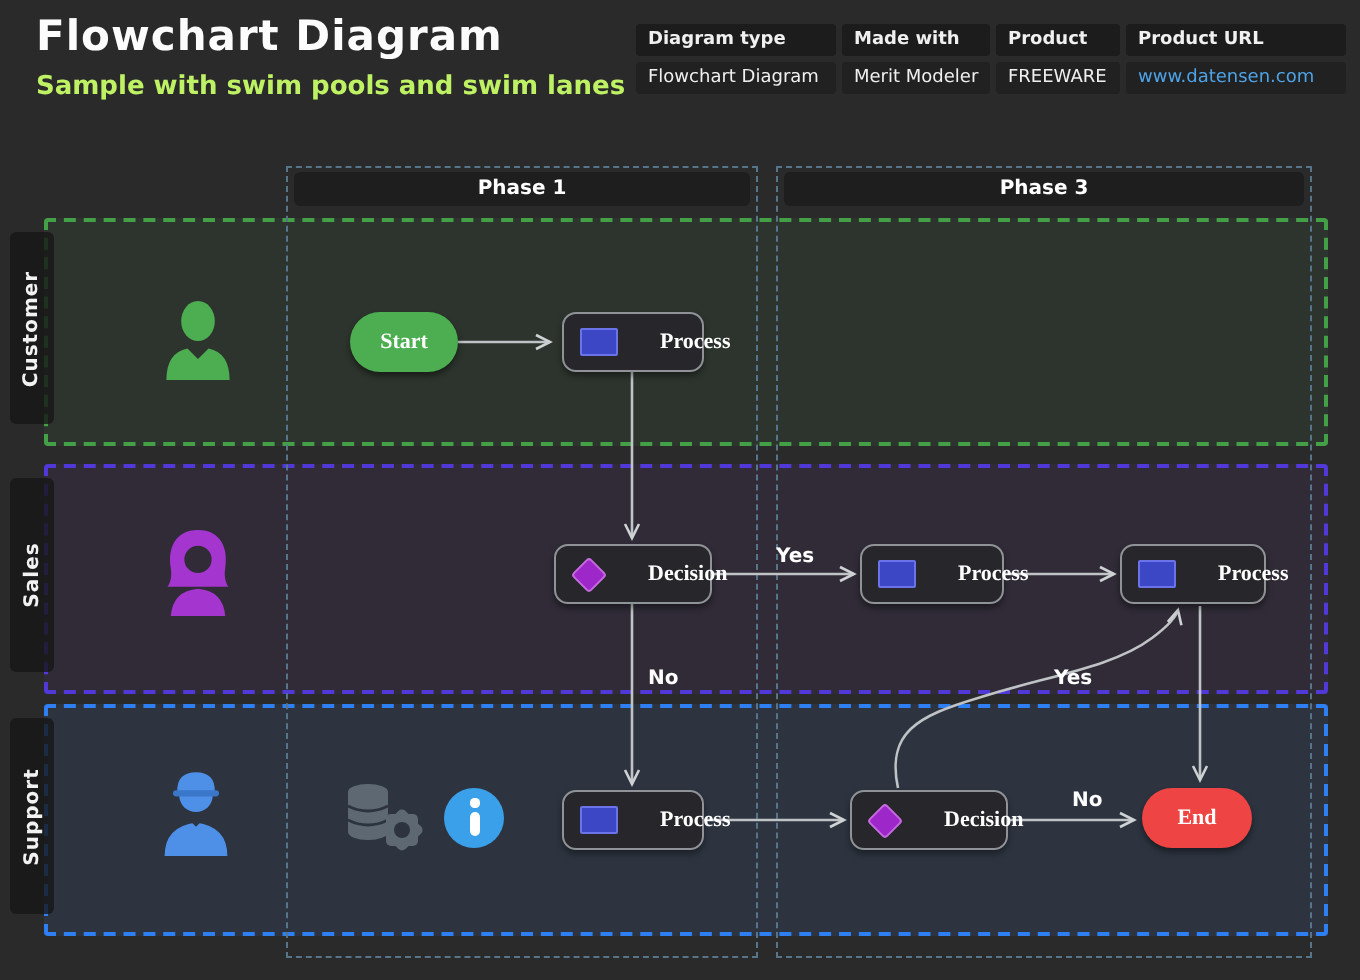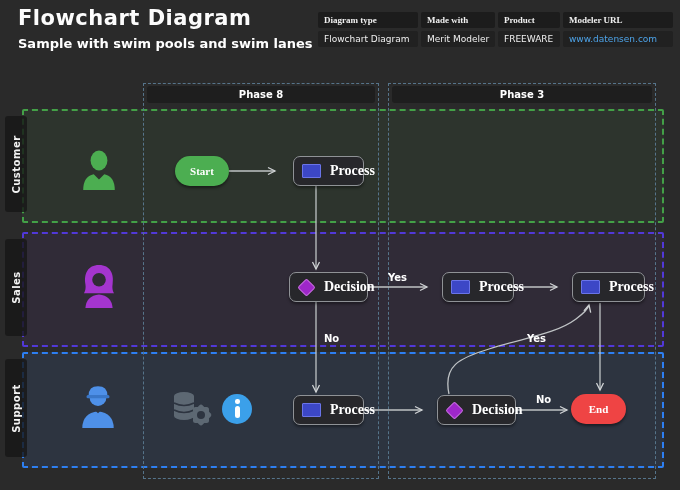--- a/index.html
+++ b/index.html
@@ -5,28 +5,28 @@
   html,body { margin:0; padding:0; }
   body {
     width:680px; height:490px; overflow:hidden;
     background:#2a2a2a;
     font-family:"DejaVu Sans", sans-serif;
   }
   #stage { position:relative; width:579px; height:490px; background:#2a2a2a;text-align:right; }
 
   
   .title { position:absolute; left:18px; top:6px; font-size:21px; font-weight:bold; color:#fcfcfc; letter-spacing:.5px; }
-  .subtitle { position:absolute; left:18px; top:36px; font-size:13px; font-weight:bold; color:#ffffff; }
+  .subtitle { position:absolute; left:18px; top:36px; font-size:13px; font-weight:bold; color:#bef264; }
 
   
   .info-table { position:absolute; left:318px; top:12px; display:grid;
     grid-template-columns:100px 74px 62px 110px; grid-auto-rows:16px; gap:3px; z-index:8; }
   .cell { font-size:9px; color:#f0f0f0; display:flex; align-items:center; padding:0 6px;
     border-radius:2px; white-space:nowrap; overflow:hidden; }
-  .cell.head { background:#1c1c1c; font-weight:bold;font-family:Liberation Serif, serif; }
+  .cell.head { background:#1c1c1c; font-weight:bold; }
   .cell.val  { background:#212121; }
   .cell.link { color:#4da3e8; font-weight:normal; cursor:pointer; }
 
   
   .phase { position:absolute; top:83px; height:394px; border:1px dashed #56748a; z-index:3; }
   #phase1 { left:143px; width:234px; }
   #phase2 { left:388px; width:266px; }
   .phase-header { position:absolute; left:3px; right:3px; top:2px; height:17px;
     background:#1e1e1e; border-radius:3px; color:#fff; font-size:10px; font-weight:bold;
     display:flex; align-items:center; justify-content:center; }
@@ -42,22 +42,22 @@
   .lane-tab span { transform:rotate(-90deg); white-space:nowrap; color:#f2f2f2;
     font-size:10px; font-weight:bold; letter-spacing:.5px; }
 
   
   .node { position:absolute; z-index:6; display:flex; align-items:center; justify-content:center;
     color:#fff; font-weight:bold; box-sizing:border-box;font-family:Liberation Serif, serif; }
   .terminal { height:30px; border-radius:16px; font-size:11px; box-shadow:0 2px 3px rgba(0,0,0,.45); }
   #n-start { left:175px; top:156px; width:54px; background:#4cae51; }
   #n-end   { left:571px; top:394px; width:55px; background:#ef4444; }
   .box { height:30px; background:#27272b; border:1px solid #8f9296; border-radius:7px;
-    padding:0 8px; justify-content:flex-start; gap:9px; font-size:14px;
-    box-shadow:0 2px 3px rgba(0,0,0,.4);margin-left:12px; }
+    padding:0 8px; justify-content:flex-start; gap:21px; font-size:11px;
+    box-shadow:0 2px 3px rgba(0,0,0,.4); }
   #n-proc-cust { left:281px; top:156px; width:71px; }
   #n-dec-sales { left:277px; top:272px; width:79px; }
   #n-proc-p2s1 { left:430px; top:272px; width:72px; }
   #n-proc-p2s2 { left:560px; top:272px; width:73px; }
   #n-proc-sup  { left:281px; top:395px; width:71px; }
   #n-dec-sup   { left:425px; top:395px; width:79px; }
   .sq { width:17px; height:12px; background:#3c47c6; border:1px solid #6a74e8; border-radius:1px; flex:none; }
   .dm { width:11px; height:11px; background:#9e27c9; border:1px solid #c76be0; border-radius:2px;
     transform:rotate(45deg); margin:0 2px; flex:none; }
 
@@ -84,33 +84,33 @@
 
 <div id="stage">
 
   <div class="title">Flowchart Diagram</div>
   <div class="subtitle">Sample with swim pools and swim lanes</div>
 
   <div class="info-table">
     <div class="cell head">Diagram type</div>
     <div class="cell head">Made with</div>
     <div class="cell head">Product</div>
-    <div class="cell head">Modeler URL</div>
+    <div class="cell head">Product URL</div>
     <div class="cell val">Flowchart Diagram</div>
     <div class="cell val">Merit Modeler</div>
     <div class="cell val">FREEWARE</div>
     <div class="cell val link">www.datensen.com</div>
   </div>
 
   <div class="lane" id="lane-customer"></div>
   <div class="lane" id="lane-sales"></div>
   <div class="lane" id="lane-support"></div>
 
   <div class="phase" id="phase1">
-    <div class="phase-header">Phase 8</div>
+    <div class="phase-header">Phase 1</div>
   </div>
   <div class="phase" id="phase2">
     <div class="phase-header">Phase 3</div>
   </div>
 
   <div class="lane-tab" style="top:116px; height:96px;">
     <span>Customer</span>
   </div>
   <div class="lane-tab" style="top:239px; height:97px;">
     <span>Sales</span>

